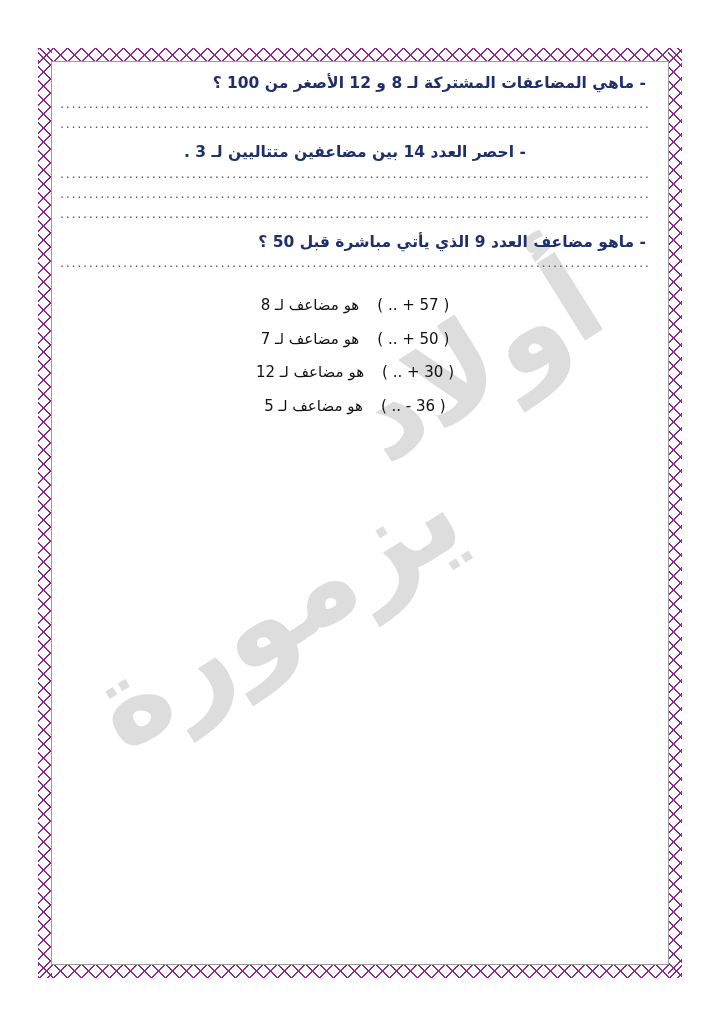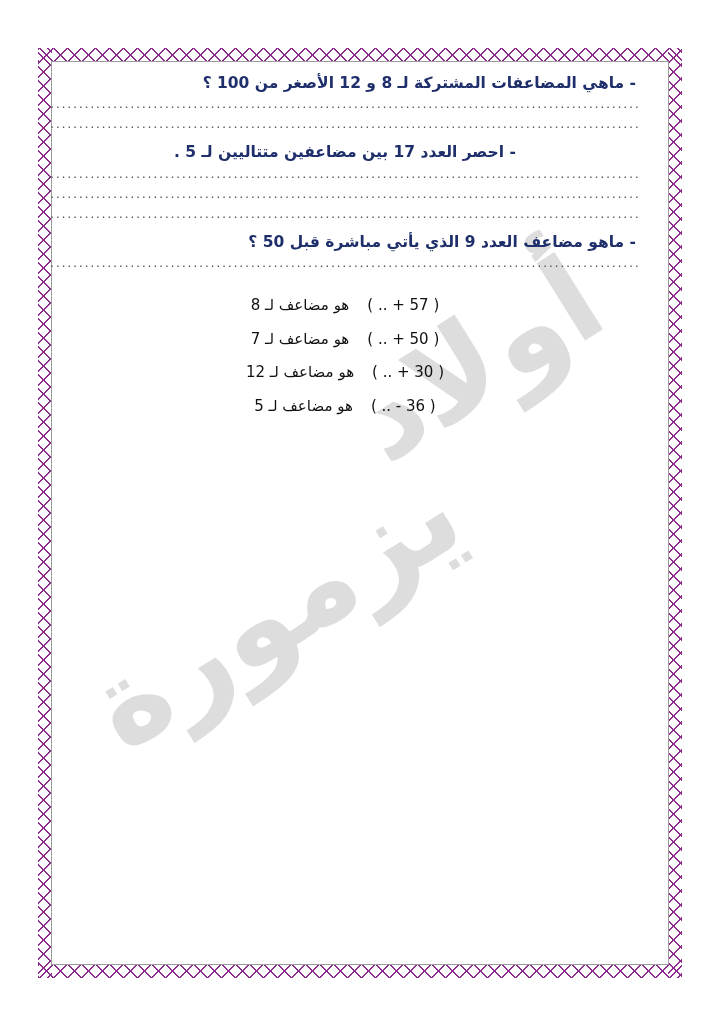--- a/index.html
+++ b/index.html
@@ -95,21 +95,21 @@
   .wm-2 {
     left: 10px;
     top: 250px;
     font-size: 120px;
     transform: rotate(-32deg);
   }
 
   
   .content {
     position: absolute;
-    left: 50px;
+    left: 60px;
     top: 68px;
     width: 590px;
     z-index: 3;
   }
 
   .q-block {
     margin-bottom: 2px;
   }
   .q-line {
     color: #1f2f6b;
@@ -198,21 +198,21 @@
     <div class="q-block">
       <div class="q-line">- ماهي المضاعفات المشتركة لـ 8 و 12 الأصغر من 100 ؟</div>
       <div class="dots">........................................................................................................................................................................</div>
     </div>
 
     <div class="q-block">
       <div class="dots">........................................................................................................................................................................</div>
     </div>
 
     <div class="q-block">
-      <div class="q-line q-center">- احصر العدد 17 بين مضاعفين متتاليين لـ 5 .</div>
+      <div class="q-line q-center">- احصر العدد 14 بين مضاعفين متتاليين لـ 3 .</div>
       <div class="dots">........................................................................................................................................................................</div>
     </div>
 
     <div class="q-block">
       <div class="dots">........................................................................................................................................................................</div>
     </div>
 
     <div class="q-block">
       <div class="dots">........................................................................................................................................................................</div>
     </div>

